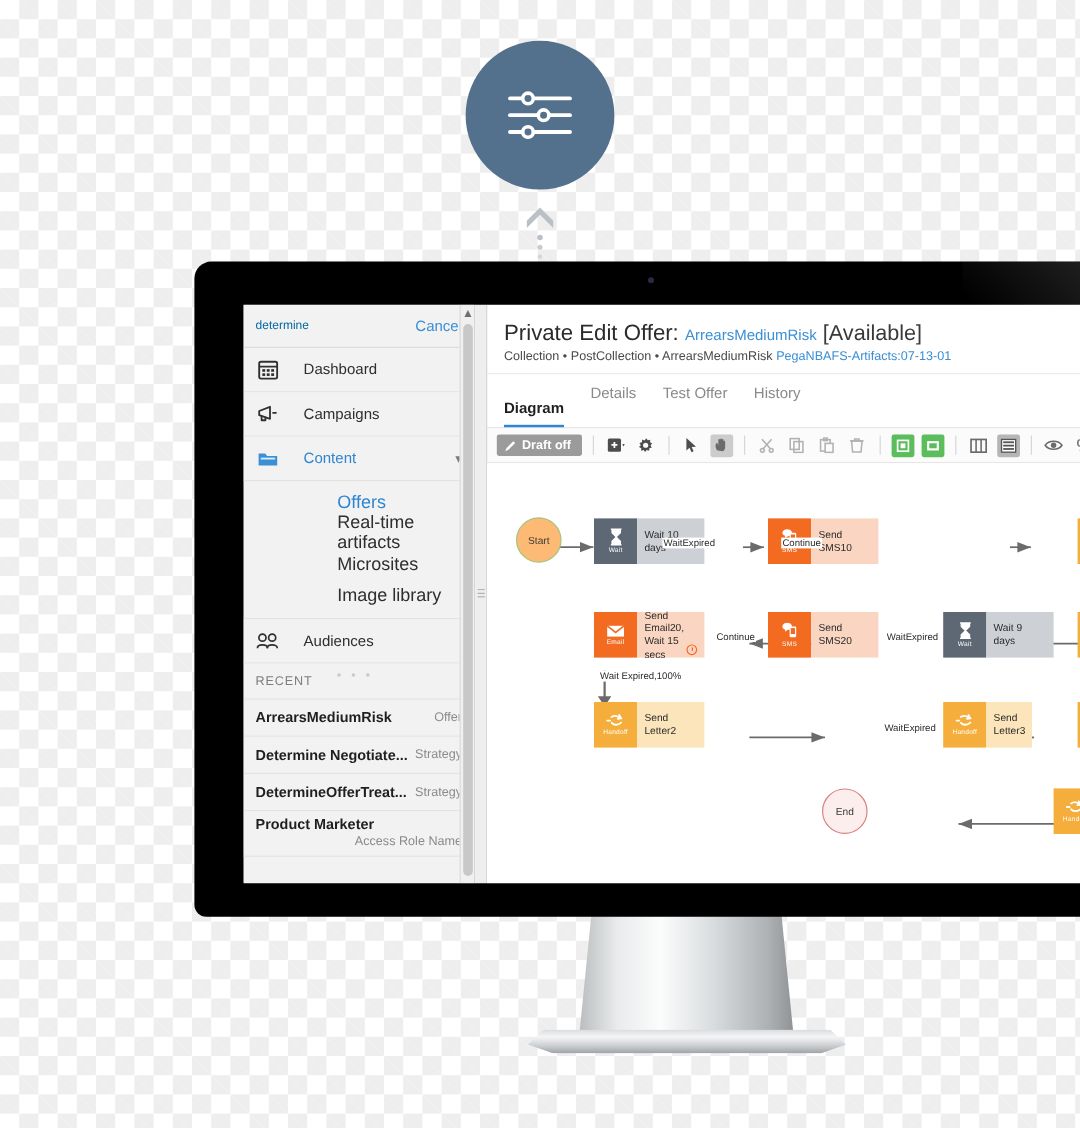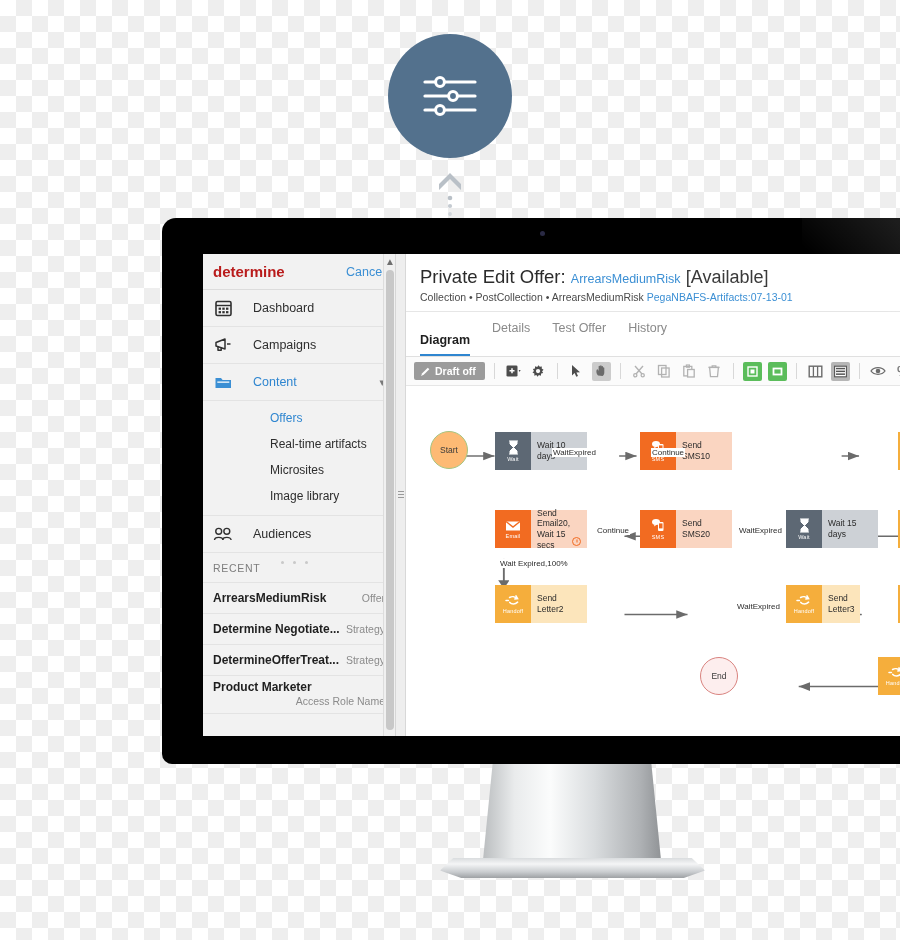--- a/index.html
+++ b/index.html
@@ -119,21 +119,21 @@
     color: #2e2e2e;
   }
   .sb-search {
     height: 36px;
     display: flex;
     align-items: center;
     padding: 0 10px;
     background: #f2f2f2;
     border-bottom: 1px solid #dcdcdc;
   }
-  .sb-search .term { flex: 1; color: #b91c1c; font-size: 15px; font-weight: bold; }
+  .sb-search .term { flex: 1; color: #0369a1; font-size: 10px; }
   .sb-search .cancel { color: #3b8fd4; font-size: 12.5px; }
 
   .sb-item {
     height: 37px;
     display: flex;
     align-items: center;
     padding: 0 10px;
     border-bottom: 1px solid #e3e3e3;
     background: #f2f2f2;
     gap: 20px;
@@ -141,22 +141,23 @@
   .sb-item .ico { width: 20px; height: 20px; flex: 0 0 20px; display:flex; align-items:center; justify-content:center;}
   .sb-item .lbl { font-size: 12.5px; }
   .sb-item.active .lbl { color: #2f86d0; }
   .sb-item .caret { margin-left: auto; color: #7a7a7a; font-size: 11px; }
 
   .sb-sub {
     height: 26px;
     display: flex;
     align-items: center;
     padding-left: 67px;
-    font-size: 12px;
+    font-size: 15px;
     background: #f2f2f2;
+    margin-left: 11px;
   }
   .sb-sub.sel { color: #2f86d0; }
   .sb-subwrap { padding: 4px 0 6px; border-bottom: 1px solid #e3e3e3; }
 
   .sb-recent {
     height: 30px;
     display: flex;
     align-items: center;
     padding: 0 10px;
     position: relative;
@@ -664,21 +665,21 @@
 
           <div class="edge-label" style="left:332px; top:140px;">WaitExpired</div>
 
           <div class="node wait" style="left:380px; top:124px; width:92px;">
             <span class="ic">
               <svg width="13" height="15" viewBox="0 0 13 15">
                   <path d="M2 1 h9 M2 14 h9 M3 1.4 L3 4 L6.5 7.5 L10 4 L10 1.4 Z M3 13.6 L3 11 L6.5 7.5 L10 11 L10 13.6 Z" fill="#ffffff" stroke="#ffffff" stroke-width="1"></path>
                 </svg>
               <span class="tag">Wait</span>
             </span>
-            <span class="bd">Wait 15 days</span>
+            <span class="bd">Wait 9 days</span>
           </div>
 
           <div class="node handoff" style="left:492px; top:124px; width:30px;">
             <span class="ic">
               
             </span>
           </div>
 
           <div class="edge-label" style="left:93px; top:173px;">Wait Expired,100%</div>
 
@@ -706,21 +707,21 @@
             </span>
             <span class="bd">Send Letter3</span>
           </div>
 
           <div class="node handoff" style="left:492px; top:199px; width:30px;">
             <span class="ic">
               
             </span>
           </div>
 
-          <div class="term-node end" style="left:294px; top:271px;">
+          <div class="term-node end" style="left:279px; top:271px;">
             <span>End</span>
           </div>
 
           <div class="node handoff" style="left:472px; top:271px; width:50px;">
             <span class="ic">
               <svg width="16" height="13" viewBox="0 0 16 13">
                   <path d="M1 6.5 h2.4 M4.6 3.5 C7 2 10 2.6 11.6 4.4 M11 1.8 L12.6 4.6 L9.8 5" fill="none" stroke="#ffffff" stroke-width="1.5" stroke-linecap="round"></path>
                   <path d="M4.8 8.4 C6.5 10.4 10 10.6 12.6 8.2" fill="none" stroke="#ffffff" stroke-width="1.6" stroke-linecap="round"></path>
                 </svg>
               <span class="tag">Handoff</span>

